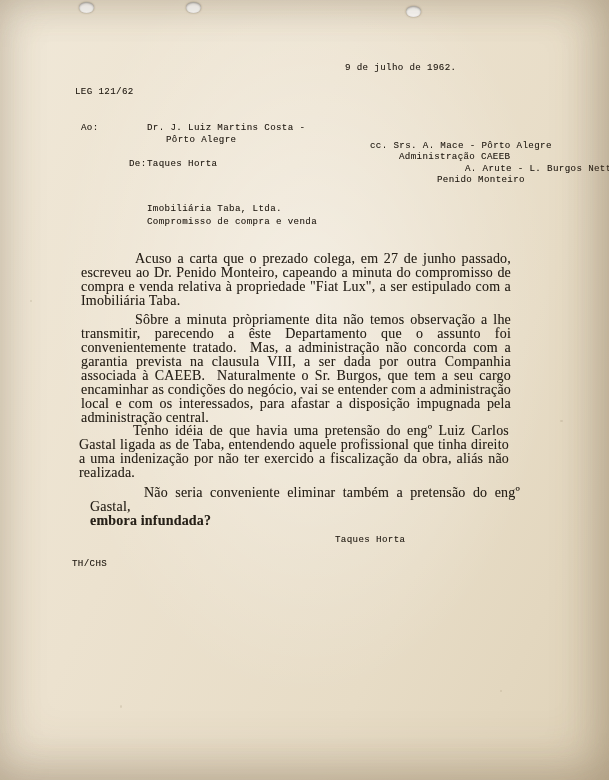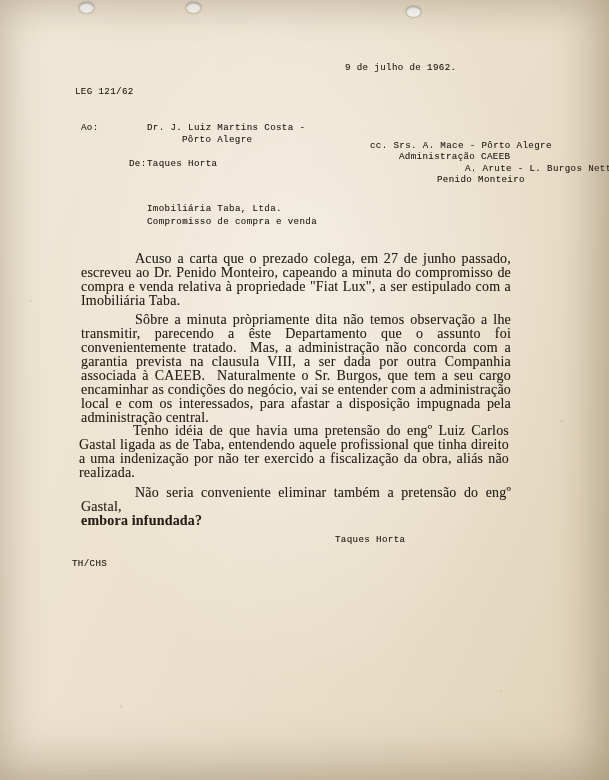--- a/index.html
+++ b/index.html
@@ -87,40 +87,40 @@
   <div class="hole h1"></div>
   <div class="hole h2"></div>
   <div class="hole h3"></div>
 
   <div class="txt" style="left:345px; top:62px;">9 de julho de 1962.</div>
 
   <div class="txt" style="left:75px; top:86px;">LEG 121/62</div>
 
   <div class="txt" style="left:81px; top:122px;">Ao:</div>
   <div class="txt" style="left:147px; top:122px;">Dr. J. Luiz Martins Costa -</div>
-  <div class="txt" style="left:166px; top:134px;margin-left:16px;">Pôrto Alegre</div>
+  <div class="txt" style="left:166px; top:134px;">Pôrto Alegre</div>
 
   <div class="txt" style="left:81px; top:158px;padding-left:48px;">De:</div>
   <div class="txt" style="left:147px; top:158px;">Taques Horta</div>
 
   <div class="txt" style="left:370px; top:140px;">cc. Srs. A. Mace - Pôrto Alegre</div>
   <div class="txt" style="left:399px; top:151px;">Administração CAEEB</div>
   <div class="txt" style="left:417px; top:163px;margin-left:48px;">A. Arute - L. Burgos Netto</div>
   <div class="txt" style="left:417px; top:174px;padding-left:20px;">Penido Monteiro</div>
 
   <div class="txt u" style="left:147px; top:203px;">Imobiliária Taba, Ltda.</div>
   <div class="txt u" style="left:147px; top:216px;">Compromisso de compra e venda</div>
 
   <div class="para" style="left:81px; top:252px; text-indent:54px;">Acuso a carta que o prezado colega, em 27 de junho passado, escreveu ao Dr. Penido Monteiro, capeando a minuta do compromisso de compra e venda relativa à propriedade "Fiat Lux", a ser estipulado com a Imobiliária Taba.</div>
 
   <div class="para" style="left:81px; top:313px; text-indent:54px;">Sôbre a minuta pròpriamente dita não temos observação a lhe transmitir, parecendo a êste Departamento que o assunto foi convenientemente tratado.  Mas, a administração não concorda com a garantia prevista na clausula VIII, a ser dada por outra Companhia associada à CAEEB.  Naturalmente o Sr. Burgos, que tem a seu cargo encaminhar as condições do negócio, vai se entender com a administração local e com os interessados, para afastar a disposição impugnada pela administração central.</div>
 
   <div class="para" style="left:79px; top:424px; text-indent:54px;">Tenho idéia de que havia uma pretensão do engº Luiz Carlos Gastal ligada as de Taba, entendendo aquele profissional que tinha direito a uma indenização por não ter exercido a fiscalização da obra, aliás não realizada.</div>
 
-  <div class="para" style="left:81px; top:486px; text-indent:54px;"><span>Não seria conveniente eliminar também a pretensão do engº Gastal,</span><br><span class="b">embora infundada?</span></div>
+  <div class="para" style="left:90px; top:486px; text-indent:54px;"><span>Não seria conveniente eliminar também a pretensão do engº Gastal,</span><br><span class="b">embora infundada?</span></div>
 
   <div class="txt" style="left:335px; top:534px;">Taques Horta</div>
 
   <div class="txt" style="left:72px; top:558px;">TH/CHS</div>
 
   <div class="speck" style="left:30px; top:300px; width:2px; height:2px;"></div>
   <div class="speck" style="left:560px; top:420px; width:3px; height:2px;"></div>
   <div class="speck" style="left:500px; top:690px; width:2px; height:2px;"></div>
   <div class="speck" style="left:120px; top:705px; width:2px; height:3px;"></div>
 

